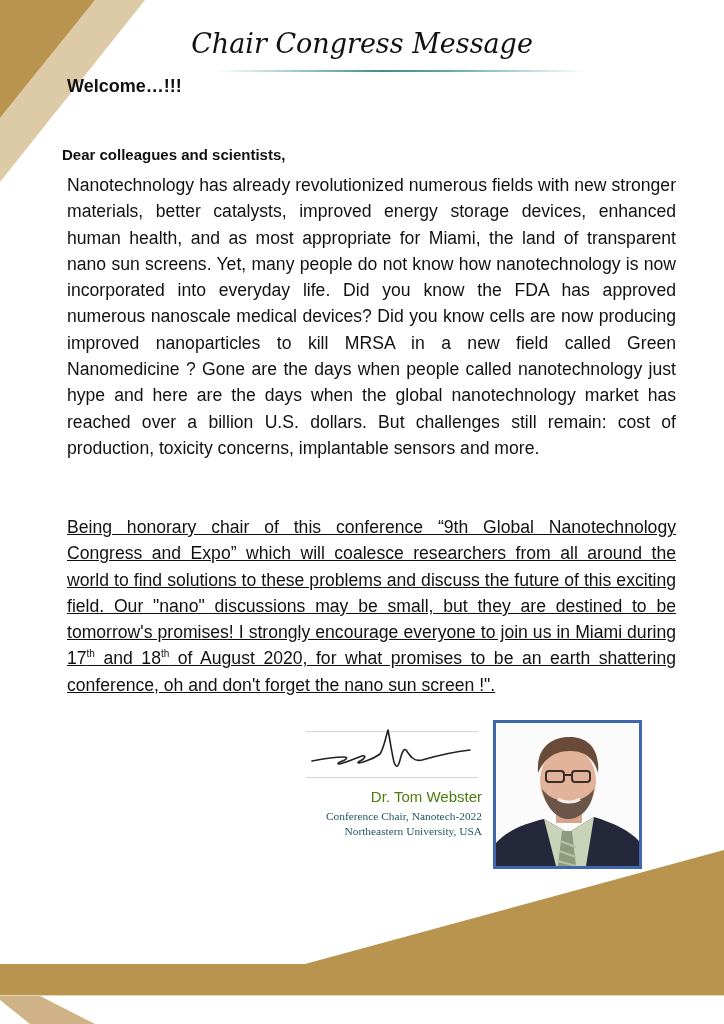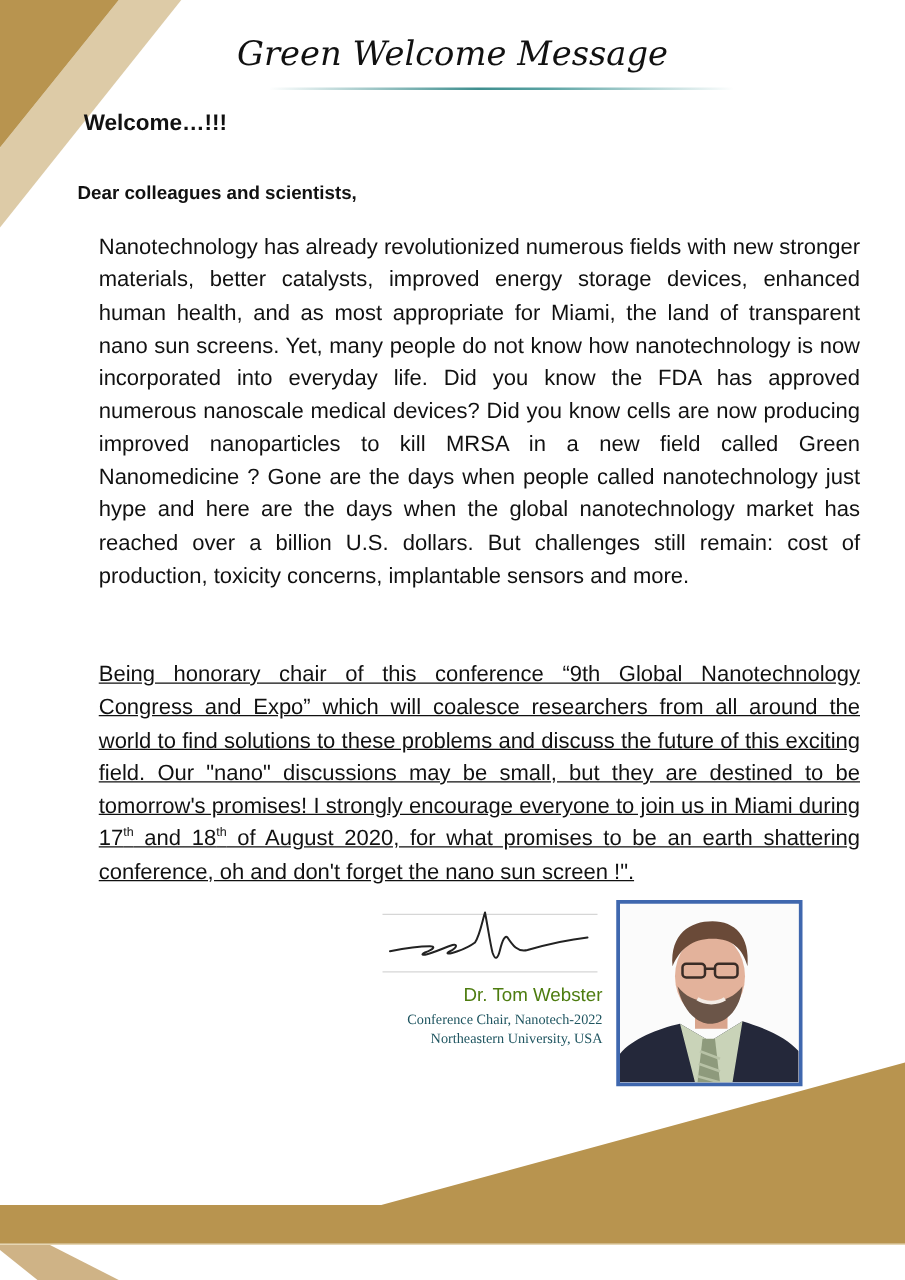--- a/index.html
+++ b/index.html
@@ -4,24 +4,24 @@
 <style>
   html, body { margin: 0; padding: 0; background: #ffffff; }
   body { width: 724px; height: 1024px; position: relative; overflow: hidden;
          font-family: "Liberation Sans", "DejaVu Sans", sans-serif; color: #111; }
   .deco { position: absolute; left: 0; top: 0; width: 724px; height: 1024px; pointer-events: none; }
   .title { position: absolute; left: 0; width: 724px; top: 28px; text-align: center;
            font-family: "DejaVu Serif", "Liberation Serif", serif; font-style: italic;
            font-size: 27px; color: #111; letter-spacing: 0px; }
   .title-rule { position: absolute; left: 215px; top: 70px; width: 372px; height: 2px;
            background: linear-gradient(to right, rgba(64,140,140,0) 0%, #3e8e8e 45%, #5aa3a3 60%, rgba(90,163,163,0) 100%); }
-  .welcome { position: absolute; left: 67px; top: 88px; font-weight: bold; font-size: 18px; }
+  .welcome { position: absolute; left: 67px; top: 76px; font-weight: bold; font-size: 18px; }
   .salutation { position: absolute; left: 62px; top: 146px; font-weight: bold; font-size: 15px; }
   .para { position: absolute; left: 67px; width: 609px; font-size: 17.6px; line-height: 26.3px;
-          text-align: justify; color: #111; margin: 12px; }
+          text-align: justify; color: #111; margin: 0; }
   .p1 { top: 172px; }
   .p2 { top: 514px; text-decoration: underline; }
   sup { font-size: 10px; line-height: 0; }
   .sig-line { position: absolute; left: 306px; width: 172px; height: 1px; background: #d6d6d6; }
   .sig { position: absolute; left: 310px; top: 728px; width: 165px; height: 50px; }
   .name { position: absolute; right: 242px; top: 788px; font-size: 15px; color: #4d7c0f; }
   .role { position: absolute; right: 242px; text-align: right;
           font-family: "Liberation Serif", "DejaVu Serif", serif; font-size: 11.4px; color: #1f5560; }
   .role1 { top: 810px; }
   .role2 { top: 825px; text-align: center; }
@@ -36,21 +36,21 @@
   <polygon points="95,0 145,0 0,182 0,118" fill="#ddcba7"></polygon>
 
   <polygon points="0,0 95,0 0,118" fill="#b8944f"></polygon>
 
   <polygon points="0,964 305,964 724,850 724,995 0,995" fill="#b8944f"></polygon>
   <line x1="0" y1="995.5" x2="724" y2="995.5" stroke="#e6d6b3" stroke-width="1"></line>
 
   <polygon points="0,1000 0,996 40,996 95,1024 30,1024" fill="#cfb386"></polygon>
 </svg>
 
-<div class="title">Green Welcome Message</div>
+<div class="title">Chair Congress Message</div>
 <div class="title-rule"></div>
 
 <div class="welcome">Welcome…!!!</div>
 <div class="salutation">Dear colleagues and scientists,</div>
 
 <p class="para p1">Nanotechnology has already revolutionized numerous fields with new stronger materials, better catalysts, improved energy storage devices, enhanced human health, and as most appropriate for Miami, the land of transparent nano sun screens. Yet, many people do not know how nanotechnology is now incorporated into everyday life. Did you know the FDA has approved numerous nanoscale medical devices? Did you know cells are now producing improved nanoparticles to kill MRSA in a new field called Green Nanomedicine ? Gone are the days when people called nanotechnology just hype and here are the days when the global nanotechnology market has reached over a billion U.S. dollars. But challenges still remain: cost of production, toxicity concerns, implantable sensors and more.</p>
 
 <p class="para p2"><span>Being honorary chair of this conference “9th Global Nanotechnology Congress and Expo” which will coalesce researchers from all around the world to find solutions to these problems and discuss the future of this exciting field. Our "nano" discussions may be small, but they are destined to be tomorrow's promises! I strongly encourage everyone to join us in Miami during 17</span><sup>th</sup><span> and 18</span><sup>th</sup><span> of August 2020, for what promises to be an earth shattering conference, oh and don't forget the nano sun screen !".</span></p>
 
 <div class="sig-line" style="top:731px;"></div>

